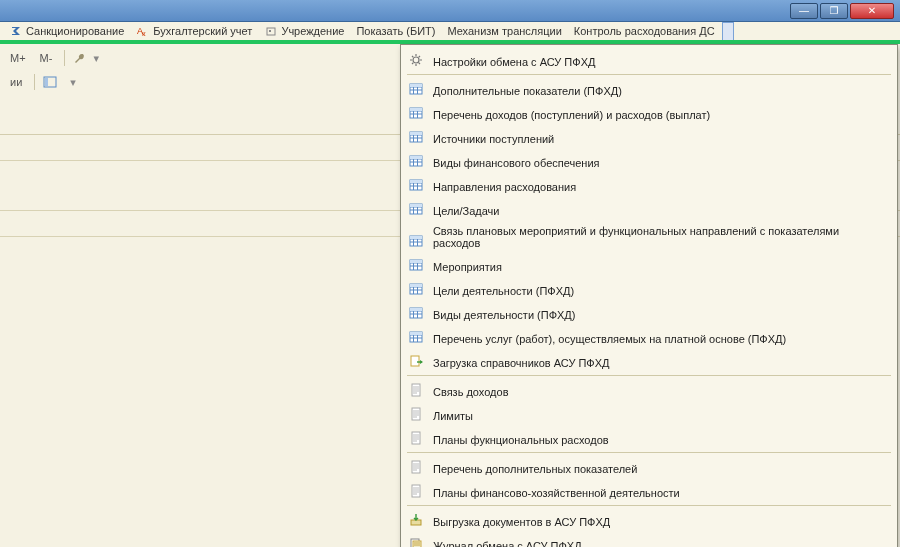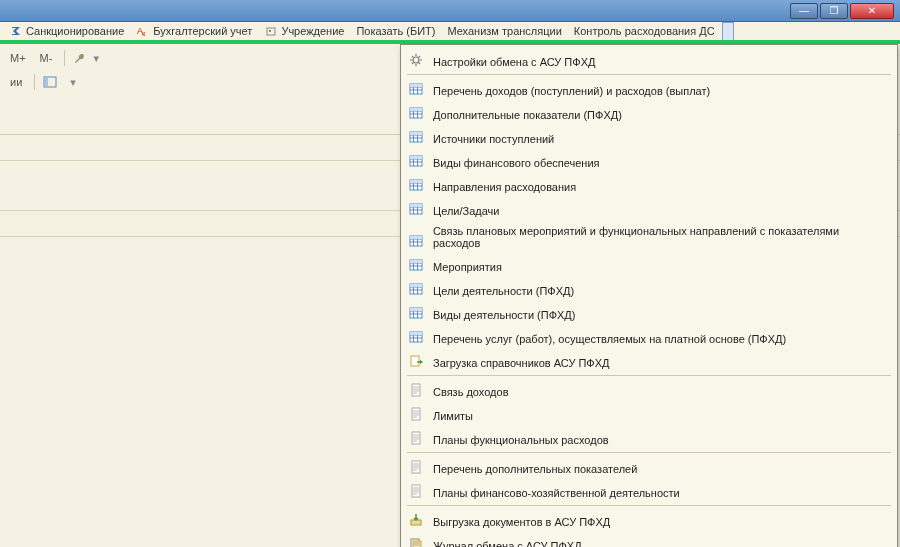--- a/index.html
+++ b/index.html
@@ -244,34 +244,34 @@
       <span class="dd-icon">
         <svg width="14" height="14" viewBox="0 0 14 14">
           <rect x="1" y="2" width="12" height="10" fill="#fff" stroke="#5b8bc5"></rect>
           <line x1="1" y1="5" x2="13" y2="5" stroke="#5b8bc5"></line>
           <line x1="1" y1="8" x2="13" y2="8" stroke="#5b8bc5"></line>
           <line x1="4.5" y1="2" x2="4.5" y2="12" stroke="#5b8bc5"></line>
           <line x1="8.5" y1="2" x2="8.5" y2="12" stroke="#5b8bc5"></line>
           <rect x="1" y="2" width="12" height="3" fill="#cfe1f5"></rect>
         </svg>
       </span>
+      <span>Дополнительные показатели (ПФХД)</span>
+    </div>
+    <div class="dropdown-item">
+      <span class="dd-icon">
+        <svg width="14" height="14" viewBox="0 0 14 14">
+          <rect x="1" y="2" width="12" height="10" fill="#fff" stroke="#5b8bc5"></rect>
+          <line x1="1" y1="5" x2="13" y2="5" stroke="#5b8bc5"></line>
+          <line x1="1" y1="8" x2="13" y2="8" stroke="#5b8bc5"></line>
+          <line x1="4.5" y1="2" x2="4.5" y2="12" stroke="#5b8bc5"></line>
+          <line x1="8.5" y1="2" x2="8.5" y2="12" stroke="#5b8bc5"></line>
+          <rect x="1" y="2" width="12" height="3" fill="#cfe1f5"></rect>
+        </svg>
+      </span>
       <span>Перечень доходов (поступлений) и расходов (выплат)</span>
-    </div>
-    <div class="dropdown-item">
-      <span class="dd-icon">
-        <svg width="14" height="14" viewBox="0 0 14 14">
-          <rect x="1" y="2" width="12" height="10" fill="#fff" stroke="#5b8bc5"></rect>
-          <line x1="1" y1="5" x2="13" y2="5" stroke="#5b8bc5"></line>
-          <line x1="1" y1="8" x2="13" y2="8" stroke="#5b8bc5"></line>
-          <line x1="4.5" y1="2" x2="4.5" y2="12" stroke="#5b8bc5"></line>
-          <line x1="8.5" y1="2" x2="8.5" y2="12" stroke="#5b8bc5"></line>
-          <rect x="1" y="2" width="12" height="3" fill="#cfe1f5"></rect>
-        </svg>
-      </span>
-      <span>Дополнительные показатели (ПФХД)</span>
     </div>
     <div class="dropdown-item">
       <span class="dd-icon">
         <svg width="14" height="14" viewBox="0 0 14 14">
           <rect x="1" y="2" width="12" height="10" fill="#fff" stroke="#5b8bc5"></rect>
           <line x1="1" y1="5" x2="13" y2="5" stroke="#5b8bc5"></line>
           <line x1="1" y1="8" x2="13" y2="8" stroke="#5b8bc5"></line>
           <line x1="4.5" y1="2" x2="4.5" y2="12" stroke="#5b8bc5"></line>
           <line x1="8.5" y1="2" x2="8.5" y2="12" stroke="#5b8bc5"></line>
           <rect x="1" y="2" width="12" height="3" fill="#cfe1f5"></rect>

